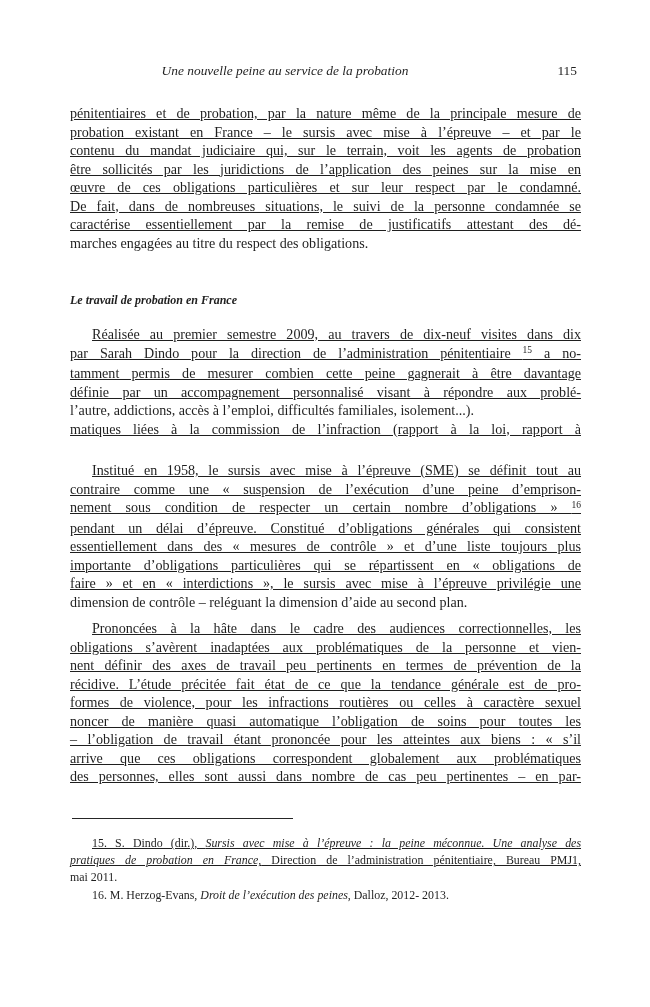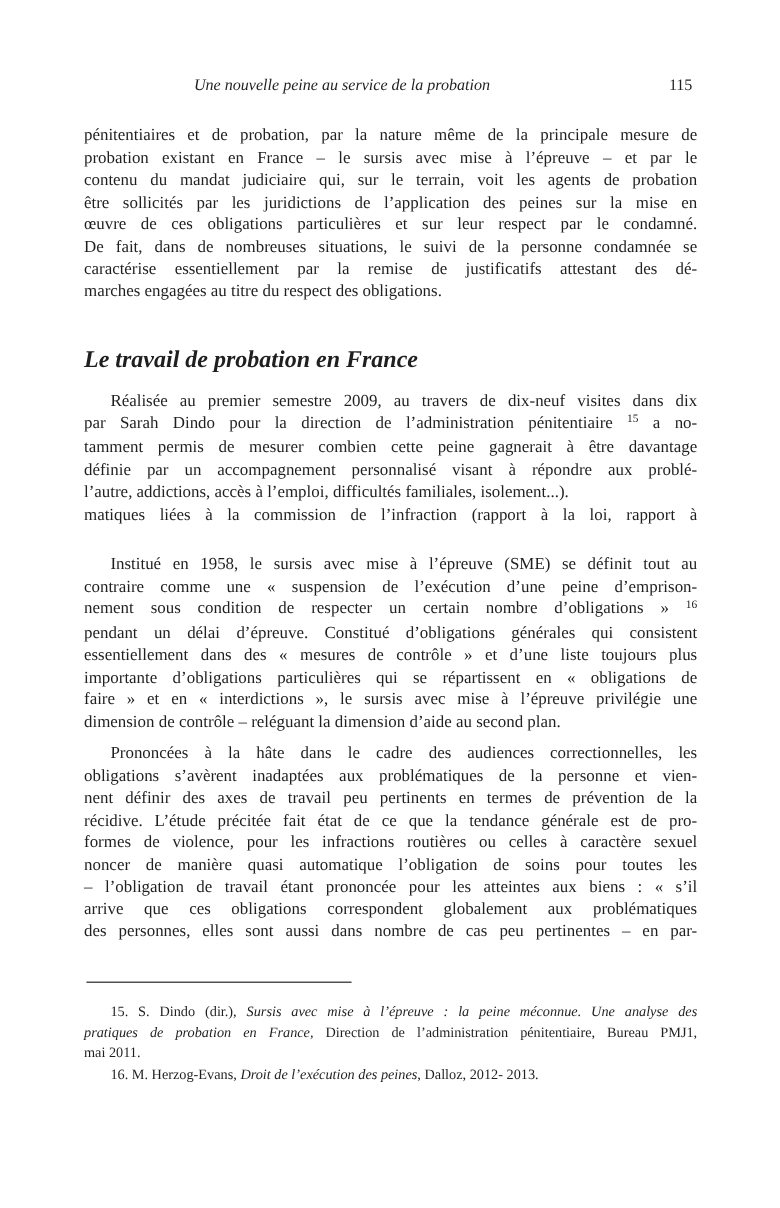--- a/index.html
+++ b/index.html
@@ -35,24 +35,24 @@
   }
   #b-p1 { top: 104px; }
   #b-heading { top: 291px; }
   #b-p2 { top: 325px; }
   #b-p3 { top: 461px; }
   #b-p4 { top: 619px; }
 
   .heading {
     font-weight: bold;
     font-style: italic;
-    font-size: 20px;
+    font-size: 12px;
   }
   .line { display: block; }
-  .jl { text-align: justify; text-align-last: justify; }
+  .jl { text-align: justify; text-align-last: justify; text-decoration: underline; }
   .ind { text-indent: 22px; }
   .it { font-style: italic; }
   .sup { font-size: 9.5px; position: relative; top: -4.5px; }
 
   .fn-rule {
     position: absolute;
     top: 818px; left: 72px;
     width: 221px; height: 0;
     border-top: 1.6px solid #262626;
   }

